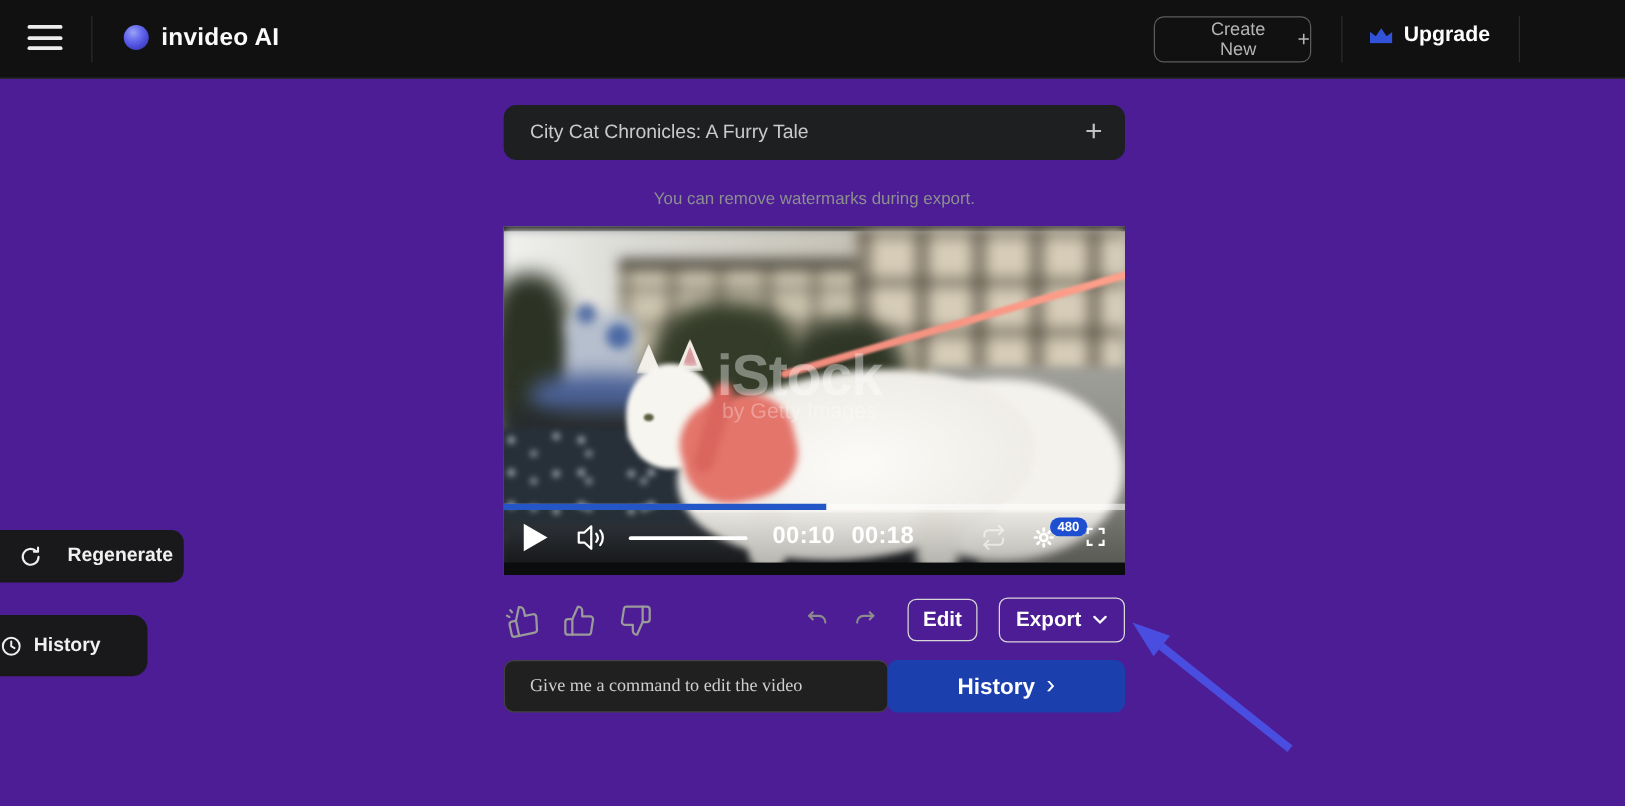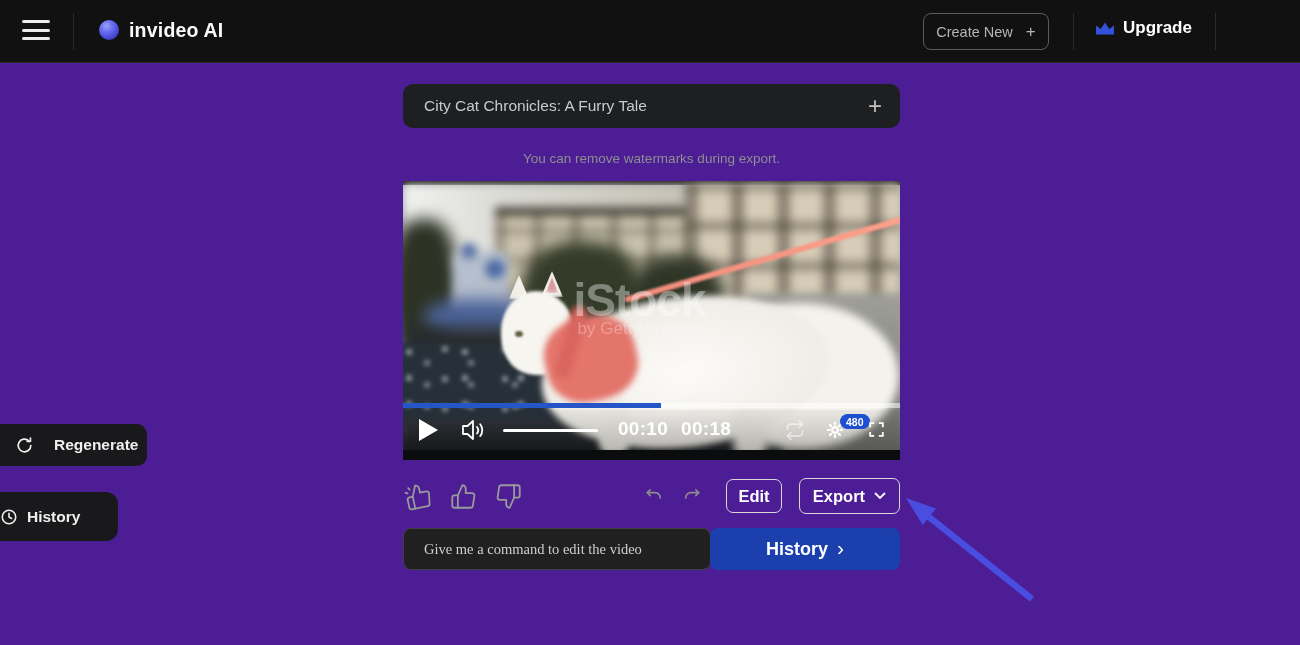--- a/index.html
+++ b/index.html
@@ -11,21 +11,21 @@
   .topbar { position:absolute; left:0; top:0; width:1300px; height:63px;
     background:#111112; border-bottom:1px solid #2b2b2c; }
   .burger { position:absolute; left:22px; top:20px; width:28px; height:22px; cursor:pointer; }
   .burger i { display:block; width:28px; height:3px; background:#ededed; border-radius:2px; margin-bottom:5.5px; }
   .vdiv { position:absolute; top:13px; width:1px; height:37px; background:#2b2b2c; }
   .logo-sphere { position:absolute; left:99px; top:20px; width:20px; height:20px; border-radius:50%;
     background:radial-gradient(circle at 38% 30%, #9aa4f2 0%, #6b6ff0 32%, #4a4cd8 62%, #2f2f92 100%); }
   .brand { position:absolute; left:129px; top:19px; font-size:19.5px; font-weight:bold; color:#fafafa; letter-spacing:.2px; }
   .btn-create { position:absolute; left:923px; top:13px; width:126px; height:37px;
     border:1px solid #5c5c5c; border-radius:8px; background:transparent; color:#b5b5b5;
-    display:flex; align-items:center; justify-content:center; gap:13px; font-size:14.5px; cursor:pointer; }
+    display:flex; align-items:center; justify-content:center; gap:13px; font-size:14.5px; cursor:pointer;padding-left:32px; }
   .btn-create .plus { font-size:17px; font-weight:400; color:#b5b5b5; }
   .upgrade { position:absolute; left:1096px; top:18px; display:flex; align-items:center; gap:9px; cursor:pointer; }
   .crown { width:18px; height:13px; background:#3253d9;
     clip-path:polygon(0% 100%, 0% 30%, 26% 58%, 50% 8%, 74% 58%, 100% 30%, 100% 100%); }
   .upgrade span { font-size:17px; font-weight:bold; color:#fff; }
 
   
   .col { position:absolute; left:403px; top:0; width:497px; }
   .titlebar { position:absolute; left:0; top:84px; width:497px; height:44px; background:#1d1f21;
     border-radius:10px; display:flex; align-items:center; padding:0 18px 0 21px; cursor:text; }

